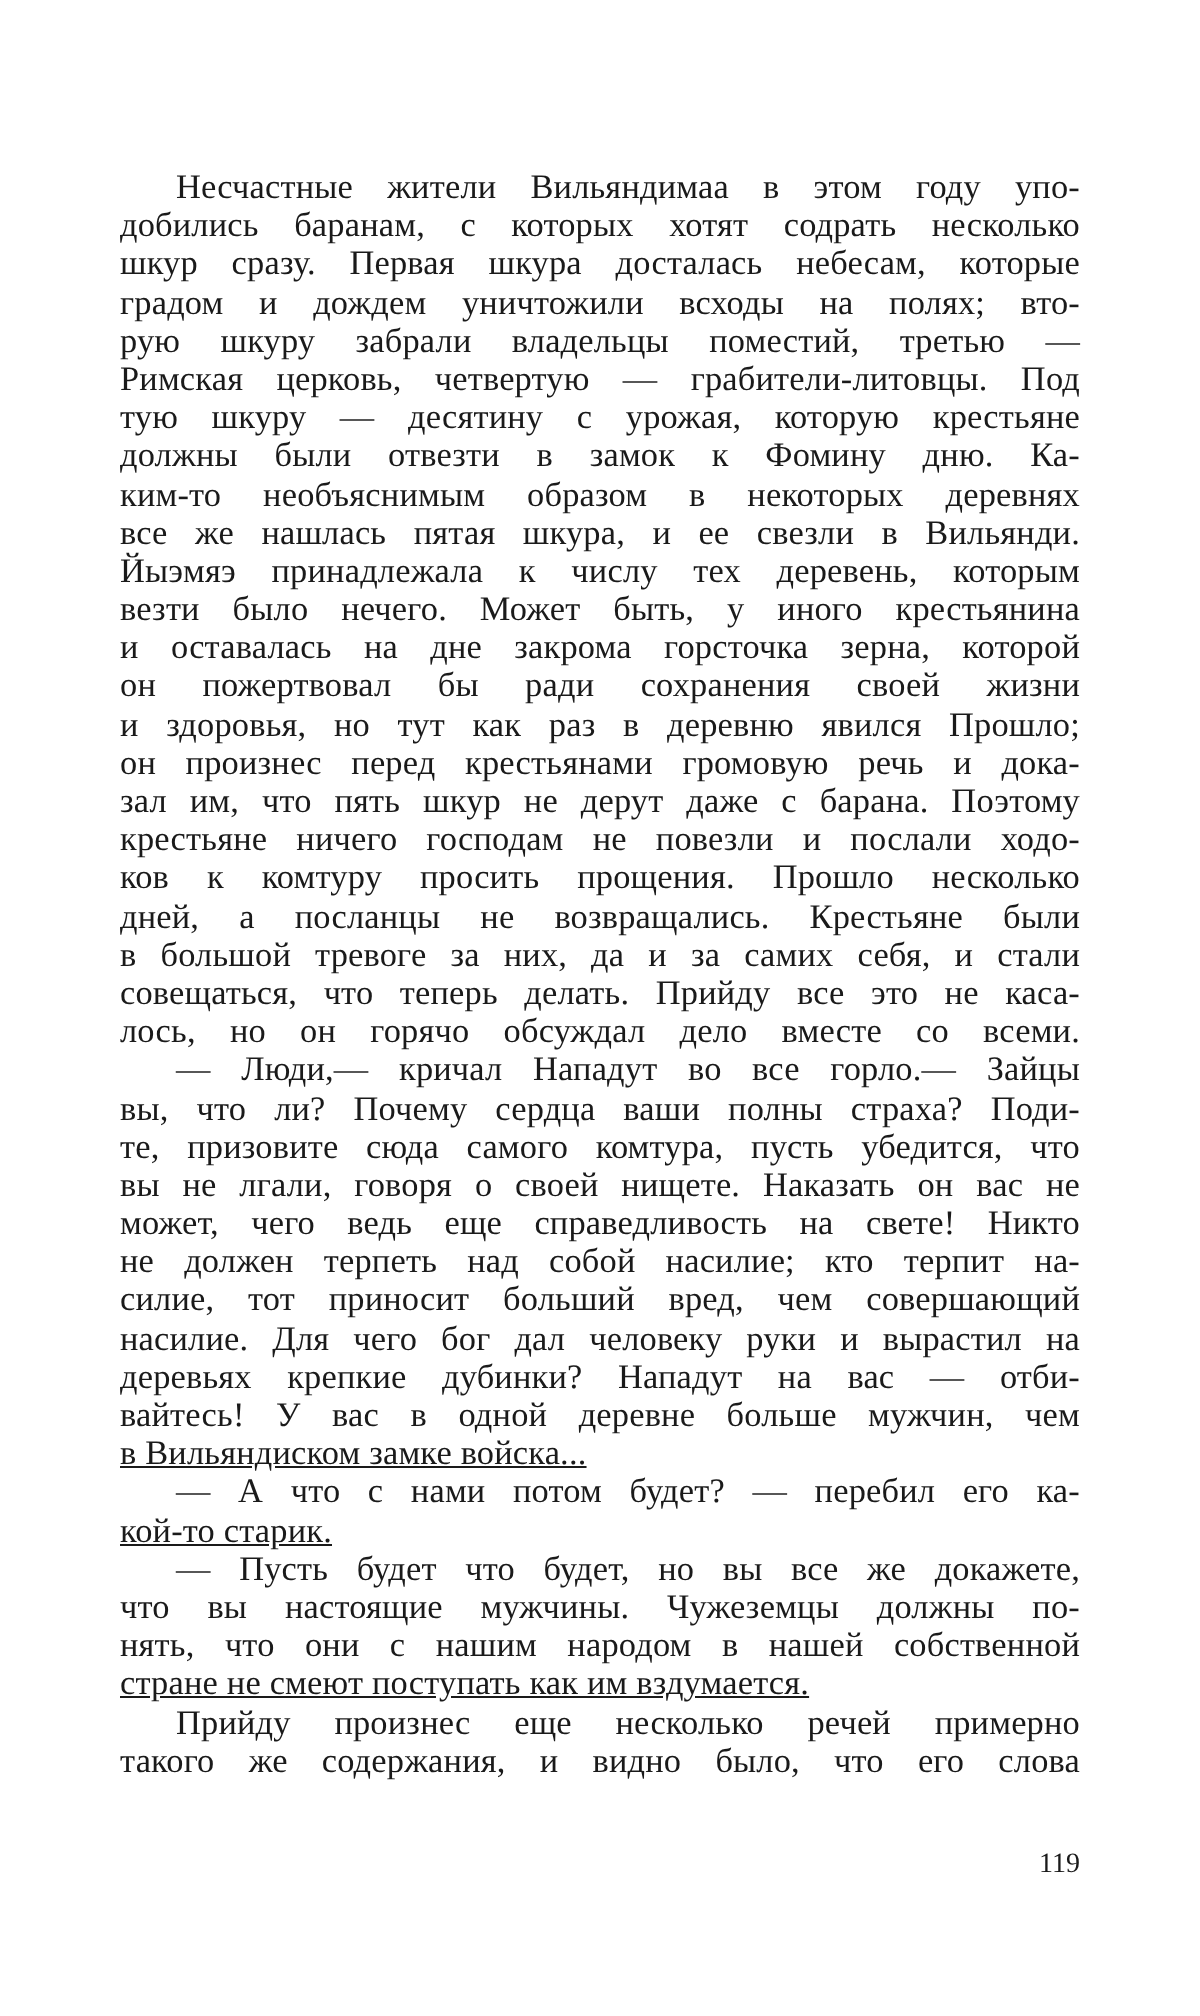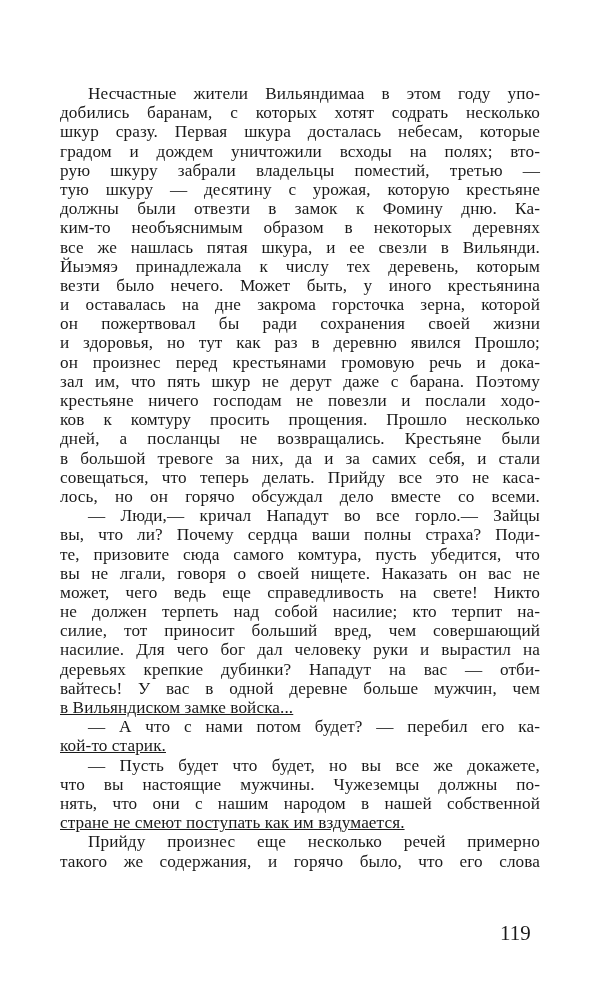--- a/index.html
+++ b/index.html
@@ -44,36 +44,37 @@
     }
     .line.last {
       text-align-last: left;
       text-decoration: underline;
     }
     .page-number {
       position: absolute;
       left: 500px;
       top: 924px;
       width: 40px;
-      text-align: left;
-      font-size: 21px;
+      text-align: right;
+      font-size: 14px;
       line-height: 18px;
       color: #1a1a1a;
     }
   </style>
 </head>
 <body>
 
 <div class="page">
   <div class="text-block" id="text-block">
       <span class="line indent">Несчастные жители Вильяндимаа в этом году упо-</span>
       <span class="line">добились баранам, с которых хотят содрать несколько</span>
       <span class="line">шкур сразу. Первая шкура досталась небесам, которые</span>
       <span class="line">градом и дождем уничтожили всходы на полях; вто-</span>
       <span class="line">рую шкуру забрали владельцы поместий, третью —</span>
+      <span class="line">Римская церковь, четвертую — грабители-литовцы. Под</span>
       <span class="line">тую шкуру — десятину с урожая, которую крестьяне</span>
       <span class="line">должны были отвезти в замок к Фомину дню. Ка-</span>
       <span class="line">ким-то необъяснимым образом в некоторых деревнях</span>
       <span class="line">все же нашлась пятая шкура, и ее свезли в Вильянди.</span>
       <span class="line">Йыэмяэ принадлежала к числу тех деревень, которым</span>
       <span class="line">везти было нечего. Может быть, у иного крестьянина</span>
       <span class="line">и оставалась на дне закрома горсточка зерна, которой</span>
       <span class="line">он пожертвовал бы ради сохранения своей жизни</span>
       <span class="line">и здоровья, но тут как раз в деревню явился Прошло;</span>
       <span class="line">он произнес перед крестьянами громовую речь и дока-</span>
@@ -95,16 +96,16 @@
       <span class="line">деревьях крепкие дубинки? Нападут на вас — отби-</span>
       <span class="line">вайтесь! У вас в одной деревне больше мужчин, чем</span>
       <span class="line last">в Вильяндиском замке войска...</span>
       <span class="line indent">— А что с нами потом будет? — перебил его ка-</span>
       <span class="line last">кой-то старик.</span>
       <span class="line indent">— Пусть будет что будет, но вы все же докажете,</span>
       <span class="line">что вы настоящие мужчины. Чужеземцы должны по-</span>
       <span class="line">нять, что они с нашим народом в нашей собственной</span>
       <span class="line last">стране не смеют поступать как им вздумается.</span>
       <span class="line indent">Прийду произнес еще несколько речей примерно</span>
-      <span class="line">такого же содержания, и горячо было, что его слова</span>
+      <span class="line">такого же содержания, и видно было, что его слова</span>
     </div>
   <div class="page-number">119</div>
 </div>
 
 </body></html>

